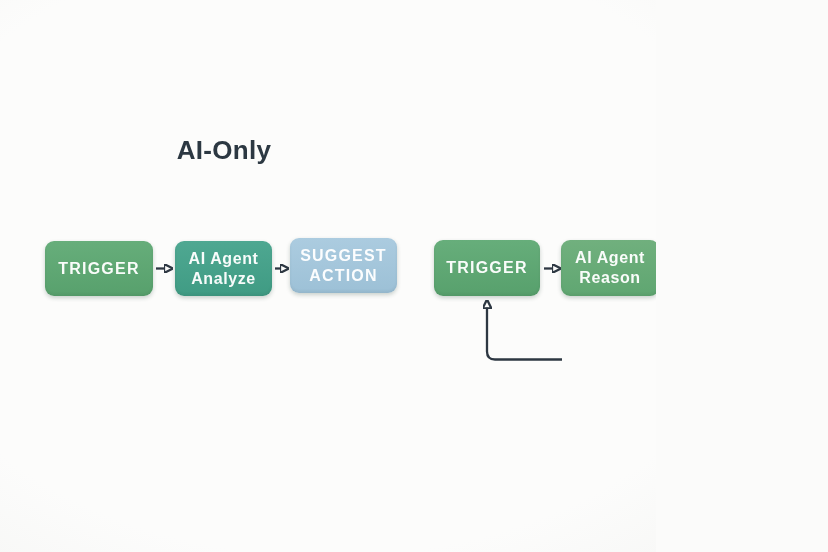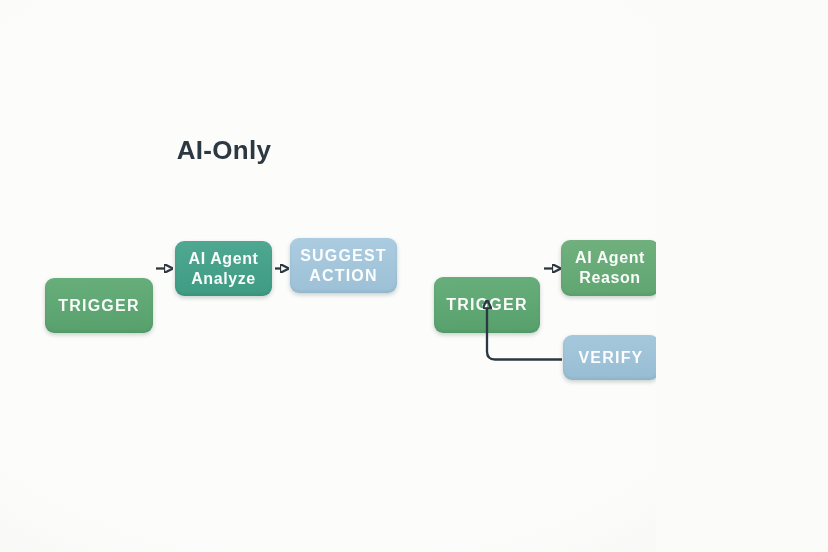--- a/index.html
+++ b/index.html
@@ -42,21 +42,21 @@
     color: rgba(255,255,255,0.96);
     font-weight: bold;
     text-align: center;
     white-space: pre-line;
     font-size: 16px;
     letter-spacing: 1.2px;
     line-height: 1.22;
   }
   .node-label.two-line { font-size: 16px; letter-spacing: 0.6px; }
 
-  .c-green      { background: linear-gradient(178deg, #67ae7b 0%, #57a06c 100%); margin-top: 37px; }
+  .c-green      { background: linear-gradient(178deg, #67ae7b 0%, #57a06c 100%); }
   .c-teal       { background: linear-gradient(178deg, #4fa892 0%, #3f9b83 100%); }
   .c-greenlight { background: linear-gradient(178deg, #71b07e 0%, #5fa671 100%); }
   .c-blue       { background: linear-gradient(178deg, #accce0 0%, #9cc0d6 100%); }
   .c-bluedeep   { background: linear-gradient(178deg, #a6c8dc 0%, #97bdd3 100%); }
 
   
   .pos-l-trigger { left: 45px;  top: 241px; width: 108px; height: 55px; }
   .pos-l-analyze { left: 175px; top: 241px; width: 97px;  height: 55px; }
   .pos-l-suggest { left: 290px; top: 238px; width: 107px; height: 55px; }
   
@@ -97,23 +97,20 @@
 ACTION</span>
   </div>
 
   <div class="node c-green pos-r-trigger">
     <span class="node-label">TRIGGER</span>
   </div>
   <div class="node c-greenlight pos-r-reason">
     <span class="node-label two-line">AI Agent
 Reason</span>
   </div>
-  <div class="node c-bluedeep pos-r-verify">
-    <span class="node-label">VERIFY</span>
-  </div>
 
   <svg class="connectors" viewBox="0 0 828 552" xmlns="http://www.w3.org/2000/svg">
     <defs>
       <marker id="ah" markerUnits="userSpaceOnUse" markerWidth="9" markerHeight="9" refX="1" refY="4.5" orient="auto">
         <path d="M0,0 L9,4.5 L0,9 Z" fill="#2d3742" stroke="none"></path>
       </marker>
     </defs>
     <path d="M156,268.5 h9" marker-end="url(#ah)"></path>
     <path d="M275,268.5 h6" marker-end="url(#ah)"></path>
     <path d="M544,268.5 h9" marker-end="url(#ah)"></path>

